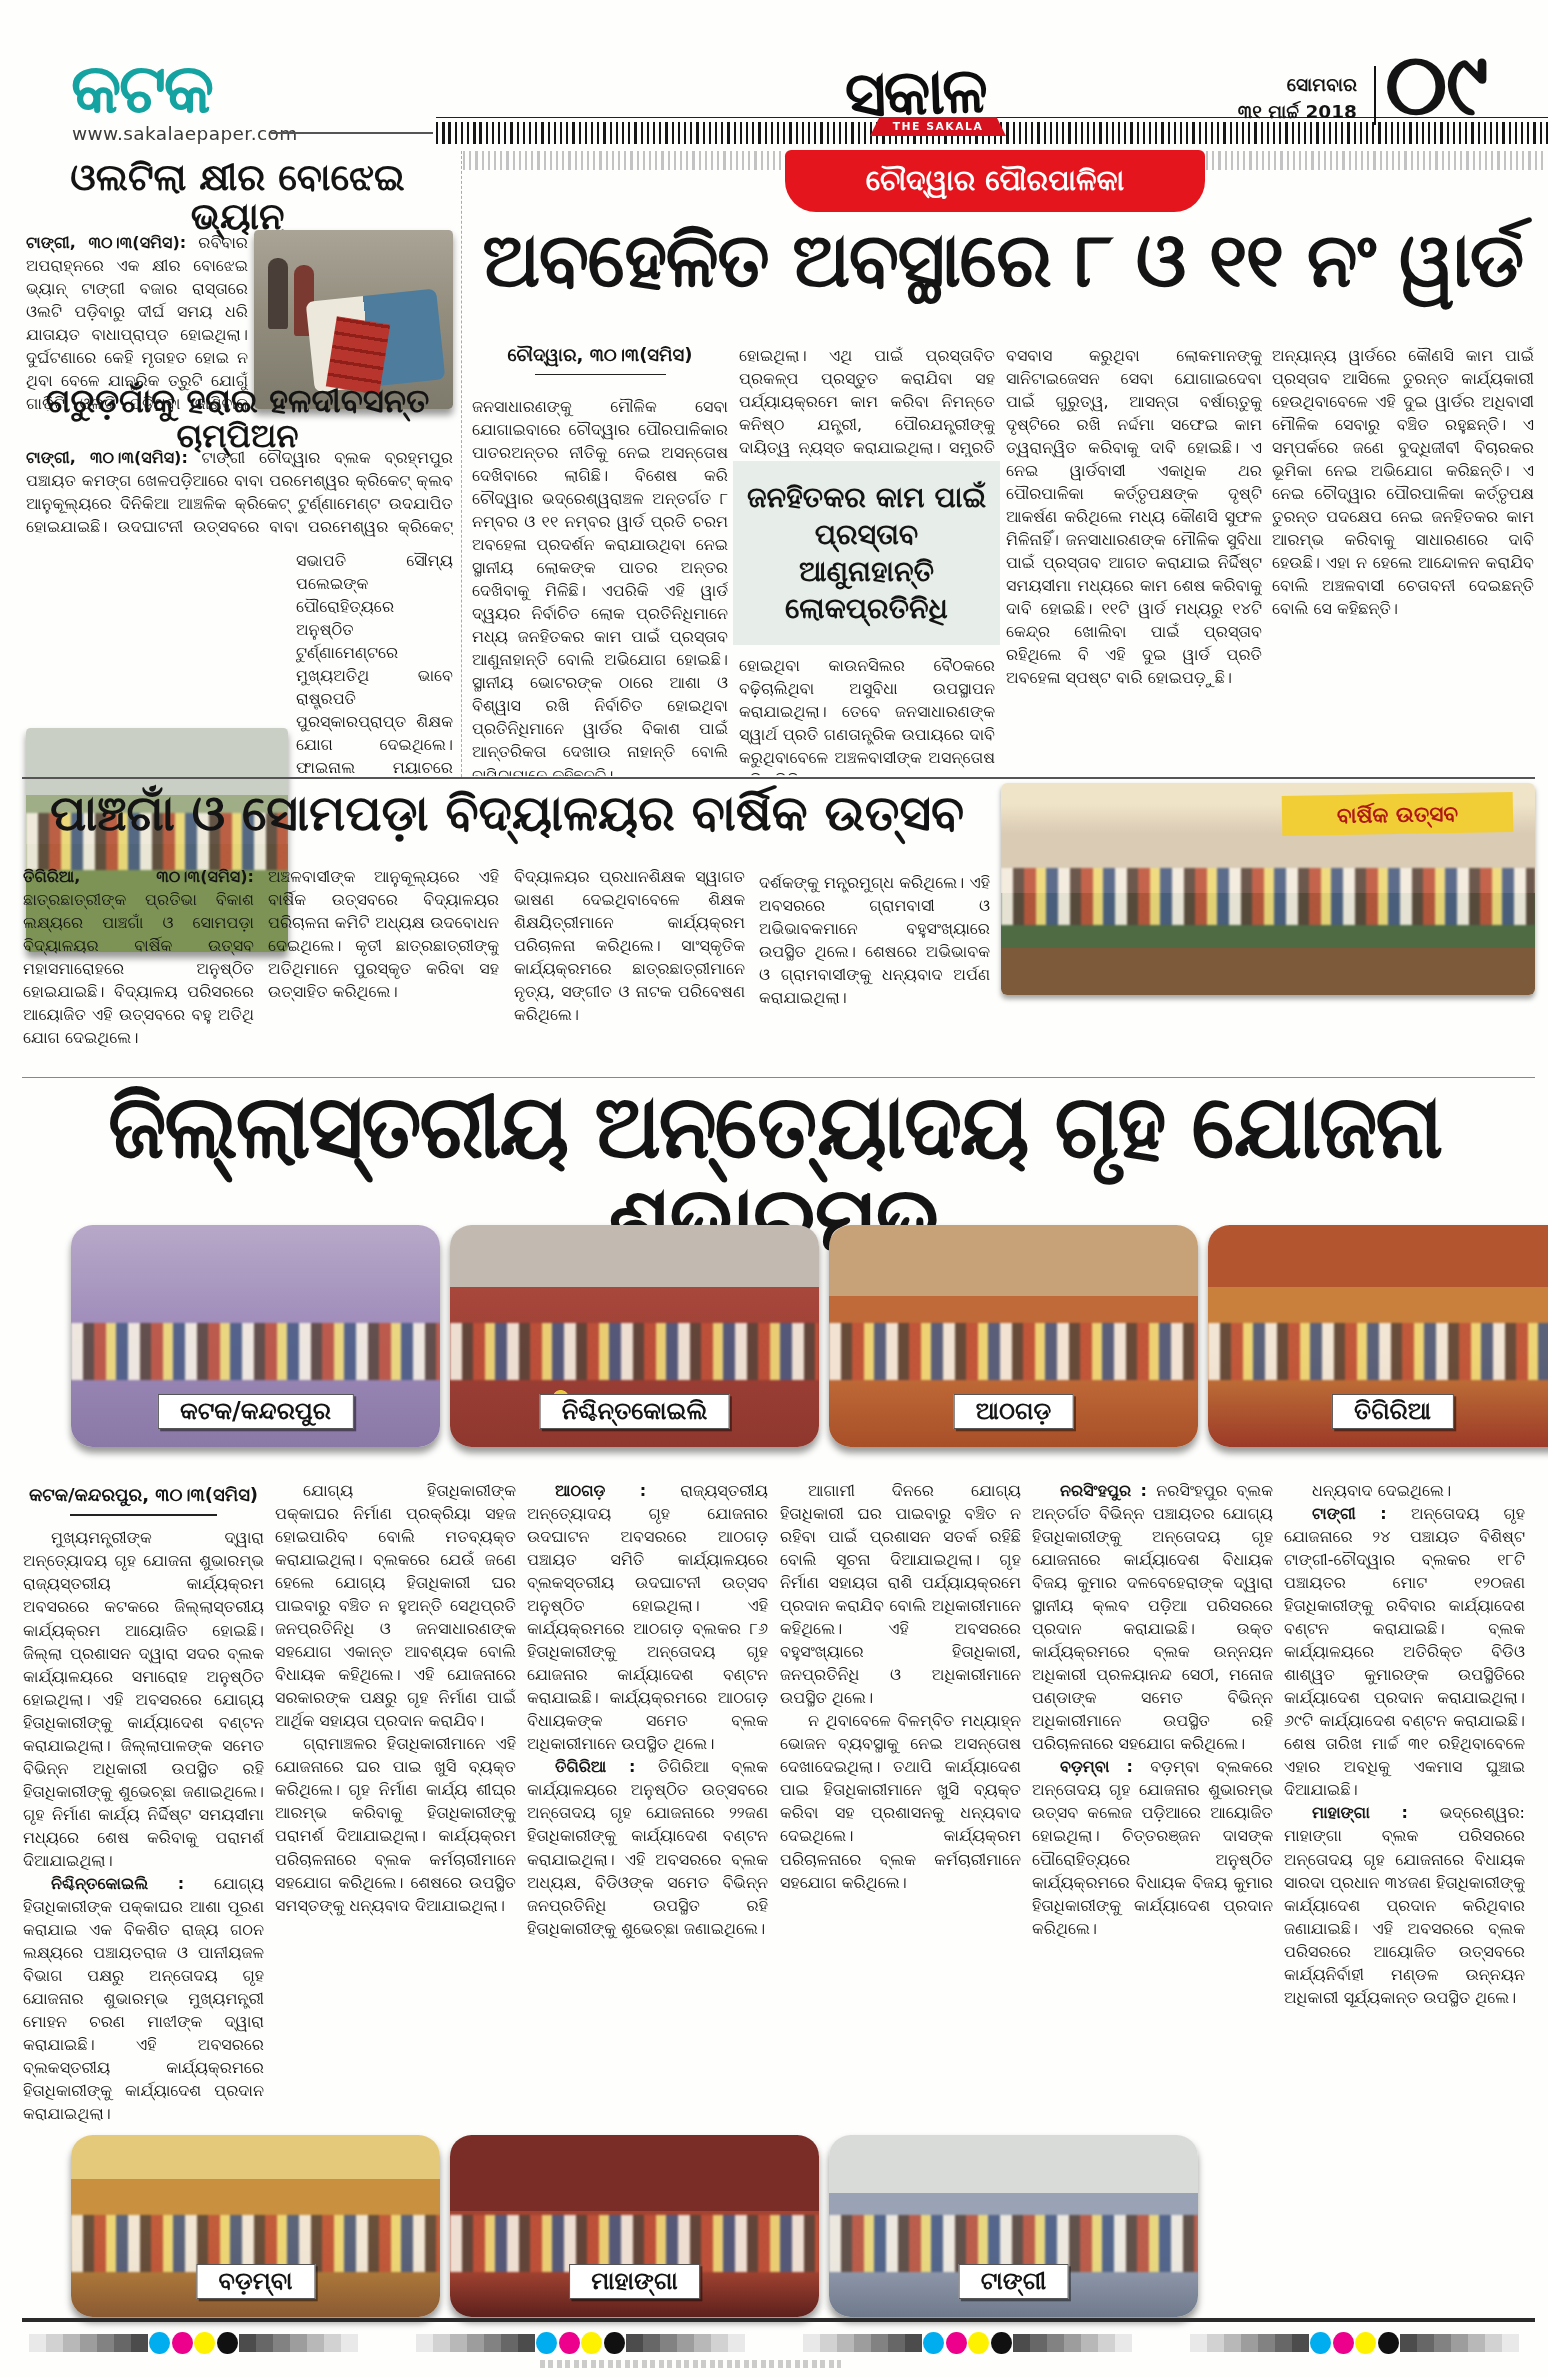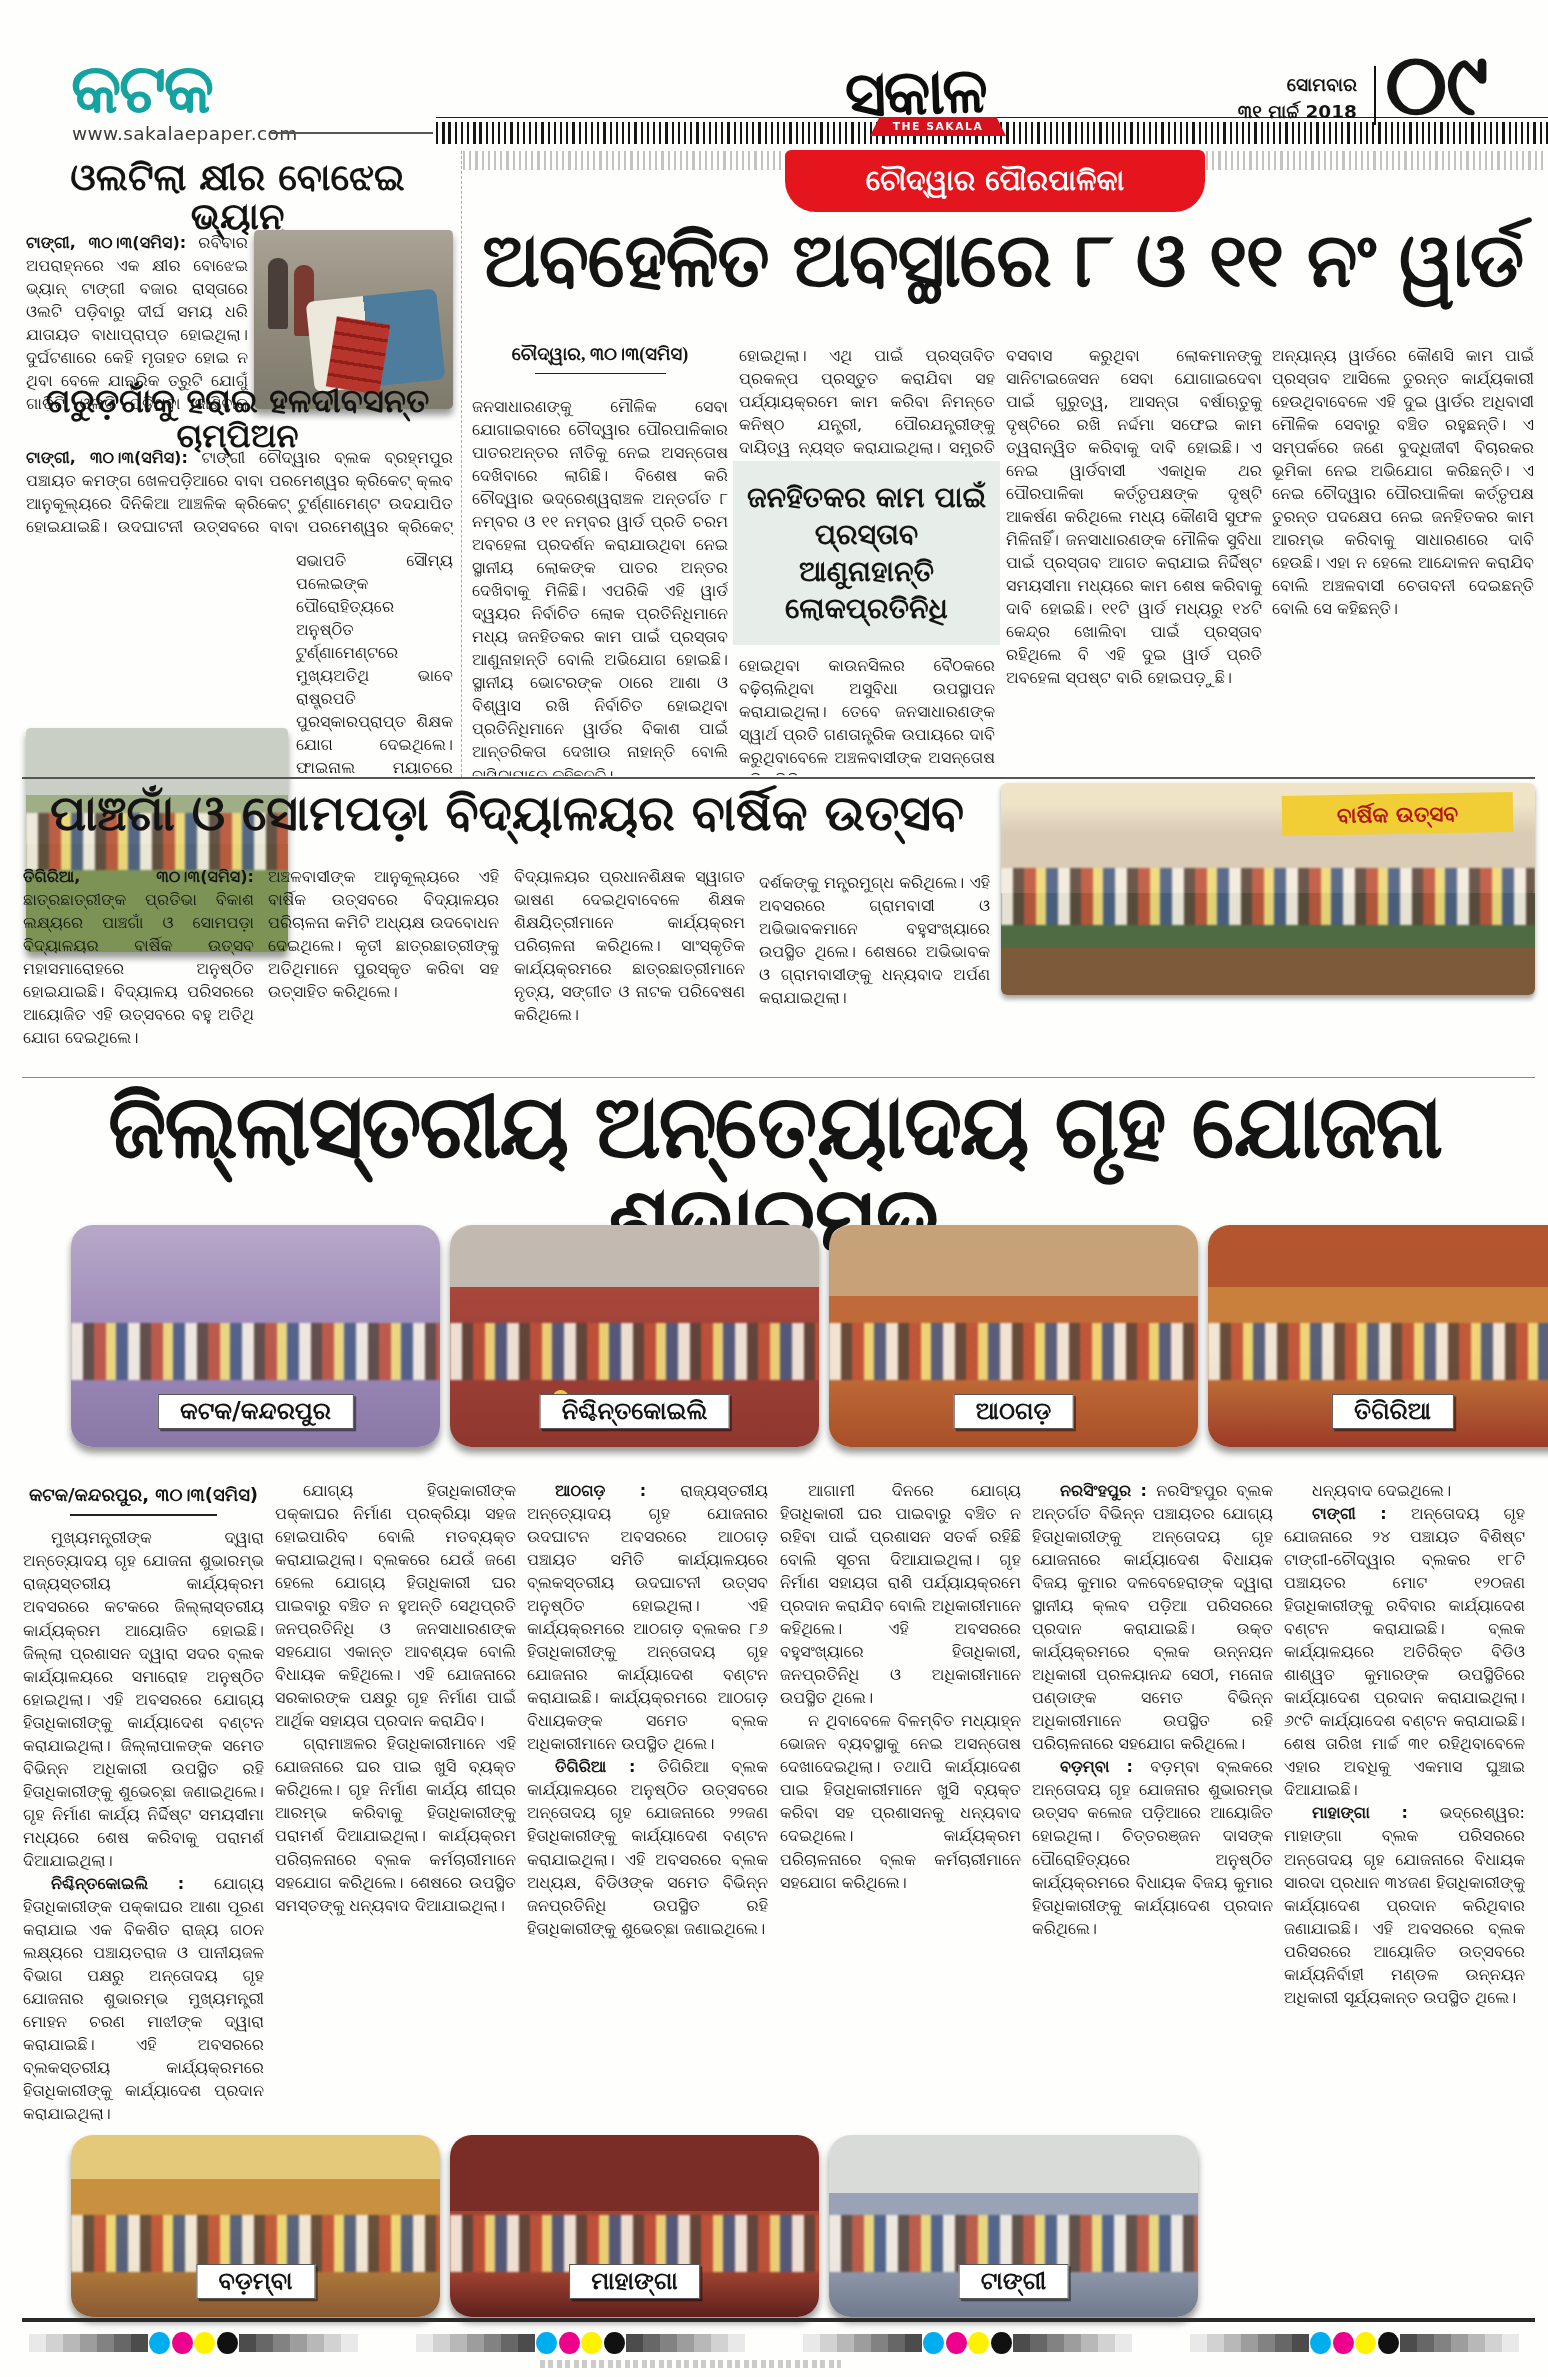--- a/index.html
+++ b/index.html
@@ -132,21 +132,21 @@
   </div>
   <div class="abs jtext" style="left:296px;top:549px;width:157px;height:225px;">
     <span>ସଭାପତି ସୌମ୍ୟ ପଲେଇଙ୍କ ପୌରୋହିତ୍ୟରେ ଅନୁଷ୍ଠିତ ଟୁର୍ଣ୍ଣାମେଣ୍ଟରେ ମୁଖ୍ୟଅତିଥି ଭାବେ ରାଷ୍ଟ୍ରପତି ପୁରସ୍କାରପ୍ରାପ୍ତ ଶିକ୍ଷକ ଯୋଗ ଦେଇଥିଲେ। ଫାଇନାଲ ମ୍ୟାଚରେ ଗରୁଡ଼ଗାଁକୁ ହରାଇ ହଳଦୀବସନ୍ତ ଦଳ ଚାମ୍ପିଅନ ହୋଇଥିଲା। ବିଜେତା ଦଳକୁ ଟ୍ରଫି ଓ ପୁରସ୍କାର ରାଶି ପ୍ରଦାନ କରାଯାଇଥିଲା।</span>
   </div>
 
   <div class="vdash"></div>
 
   <div class="kicker">ଚୌଦ୍ୱାର ପୌରପାଳିକା</div>
   <div class="ward-head">ଅବହେଳିତ ଅବସ୍ଥାରେ ୮ ଓ ୧୧ ନଂ ୱାର୍ଡ</div>
 
-  <div class="abs byline" style="left:472px;top:344px;width:256px;font-family:Liberation Serif, serif;">ଚୌଦ୍ୱାର, ୩୦।୩(ସମିସ)</div>
+  <div class="abs byline" style="left:472px;top:344px;width:256px;">ଚୌଦ୍ୱାର, ୩୦।୩(ସମିସ)</div>
   <div class="abs jtext" style="left:472px;top:395px;width:256px;height:381px;">ଜନସାଧାରଣଙ୍କୁ ମୌଳିକ ସେବା ଯୋଗାଇବାରେ ଚୌଦ୍ୱାର ପୌରପାଳିକାର ପାତରଅନ୍ତର ନୀତିକୁ ନେଇ ଅସନ୍ତୋଷ ଦେଖିବାରେ ଲାଗିଛି। ବିଶେଷ କରି ଚୌଦ୍ୱାର ଭଦ୍ରେଶ୍ୱରାଞ୍ଚଳ ଅନ୍ତର୍ଗତ ୮ ନମ୍ବର ଓ ୧୧ ନମ୍ବର ୱାର୍ଡ ପ୍ରତି ଚରମ ଅବହେଳା ପ୍ରଦର୍ଶନ କରାଯାଉଥିବା ନେଇ ସ୍ଥାନୀୟ ଲୋକଙ୍କ ପାତର ଅନ୍ତର ଦେଖିବାକୁ ମିଳିଛି। ଏପରିକି ଏହି ୱାର୍ଡ ଦ୍ୱୟର ନିର୍ବାଚିତ ଲୋକ ପ୍ରତିନିଧିମାନେ ମଧ୍ୟ ଜନହିତକର କାମ ପାଇଁ ପ୍ରସ୍ତାବ ଆଣୁନାହାନ୍ତି ବୋଲି ଅଭିଯୋଗ ହୋଇଛି। ସ୍ଥାନୀୟ ଭୋଟରଙ୍କ ଠାରେ ଆଶା ଓ ବିଶ୍ୱାସ ରଖି ନିର୍ବାଚିତ ହୋଇଥିବା ପ୍ରତିନିଧିମାନେ ୱାର୍ଡର ବିକାଶ ପାଇଁ ଆନ୍ତରିକତା ଦେଖାଉ ନାହାନ୍ତି ବୋଲି ବାସିନ୍ଦାମାନେ କହିଛନ୍ତି।</div>
   <div class="abs jtext" style="left:739px;top:344px;width:256px;height:113px;">ହୋଇଥିଲା। ଏଥି ପାଇଁ ପ୍ରସ୍ତାବିତ ପ୍ରକଳ୍ପ ପ୍ରସ୍ତୁତ କରାଯିବା ସହ ପର୍ଯ୍ୟାୟକ୍ରମେ କାମ କରିବା ନିମନ୍ତେ କନିଷ୍ଠ ଯନ୍ତ୍ରୀ, ପୌରଯନ୍ତ୍ରୀଙ୍କୁ ଦାୟିତ୍ୱ ନ୍ୟସ୍ତ କରାଯାଇଥିଲା। ସମ୍ପ୍ରତି ଦୃଷ୍ଟିରେ ରଖି ବିଭିନ୍ନ ସ୍ଥାନରେ ୧୪ଟି କେନ୍ଦ୍ର ଖୋଲିବା, ଓଟିଏମ ଇତ୍ୟାଦି</div>
   <div class="quote-box">ଜନହିତକର କାମ ପାଇଁ ପ୍ରସ୍ତାବ ଆଣୁନାହାନ୍ତି ଲୋକପ୍ରତିନିଧି</div>
   <div class="abs jtext" style="left:739px;top:654px;width:256px;height:122px;">ହୋଇଥିବା କାଉନସିଲର ବୈଠକରେ ବଢ଼ିଚାଲିଥିବା ଅସୁବିଧା ଉପସ୍ଥାପନ କରାଯାଇଥିଲା। ତେବେ ଜନସାଧାରଣଙ୍କ ସ୍ୱାର୍ଥ ପ୍ରତି ଗଣତାନ୍ତ୍ରିକ ଉପାୟରେ ଦାବି କରୁଥିବାବେଳେ ଅଞ୍ଚଳବାସୀଙ୍କ ଅସନ୍ତୋଷ ବଢ଼ିଚାଲିଛି।</div>
   <div class="abs jtext" style="left:1006px;top:344px;width:256px;height:432px;">ବସବାସ କରୁଥିବା ଲୋକମାନଙ୍କୁ ସାନିଟାଇଜେସନ ସେବା ଯୋଗାଇଦେବା ପାଇଁ ଗୁରୁତ୍ୱ, ଆସନ୍ତା ବର୍ଷାଋତୁକୁ ଦୃଷ୍ଟିରେ ରଖି ନର୍ଦ୍ଦମା ସଫେଇ କାମ ତ୍ୱରାନ୍ୱିତ କରିବାକୁ ଦାବି ହୋଇଛି। ଏ ନେଇ ୱାର୍ଡବାସୀ ଏକାଧିକ ଥର ପୌରପାଳିକା କର୍ତ୍ତୃପକ୍ଷଙ୍କ ଦୃଷ୍ଟି ଆକର୍ଷଣ କରିଥିଲେ ମଧ୍ୟ କୌଣସି ସୁଫଳ ମିଳିନାହିଁ। ଜନସାଧାରଣଙ୍କ ମୌଳିକ ସୁବିଧା ପାଇଁ ପ୍ରସ୍ତାବ ଆଗତ କରାଯାଇ ନିର୍ଦ୍ଦିଷ୍ଟ ସମୟସୀମା ମଧ୍ୟରେ କାମ ଶେଷ କରିବାକୁ ଦାବି ହୋଇଛି। ୧୧ଟି ୱାର୍ଡ ମଧ୍ୟରୁ ୧୪ଟି କେନ୍ଦ୍ର ଖୋଲିବା ପାଇଁ ପ୍ରସ୍ତାବ ରହିଥିଲେ ବି ଏହି ଦୁଇ ୱାର୍ଡ ପ୍ରତି ଅବହେଳା ସ୍ପଷ୍ଟ ବାରି ହୋଇପଡ଼ୁଛି।</div>
   <div class="abs jtext" style="left:1272px;top:344px;width:262px;height:432px;">ଅନ୍ୟାନ୍ୟ ୱାର୍ଡରେ କୌଣସି କାମ ପାଇଁ ପ୍ରସ୍ତାବ ଆସିଲେ ତୁରନ୍ତ କାର୍ଯ୍ୟକାରୀ ହେଉଥିବାବେଳେ ଏହି ଦୁଇ ୱାର୍ଡର ଅଧିବାସୀ ମୌଳିକ ସେବାରୁ ବଞ୍ଚିତ ରହୁଛନ୍ତି। ଏ ସମ୍ପର୍କରେ ଜଣେ ବୁଦ୍ଧିଜୀବୀ ବିଚାରକର ଭୂମିକା ନେଇ ଅଭିଯୋଗ କରିଛନ୍ତି। ଏ ନେଇ ଚୌଦ୍ୱାର ପୌରପାଳିକା କର୍ତ୍ତୃପକ୍ଷ ତୁରନ୍ତ ପଦକ୍ଷେପ ନେଇ ଜନହିତକର କାମ ଆରମ୍ଭ କରିବାକୁ ସାଧାରଣରେ ଦାବି ହେଉଛି। ଏହା ନ ହେଲେ ଆନ୍ଦୋଳନ କରାଯିବ ବୋଲି ଅଞ୍ଚଳବାସୀ ଚେତାବନୀ ଦେଇଛନ୍ତି ବୋଲି ସେ କହିଛନ୍ତି।</div>
 
   <div class="hline" style="left:21.6px;top:777px;width:1513px;"></div>
 
   <div class="school-head">ପାଞ୍ଚଗାଁ ଓ ସୋମପଡ଼ା ବିଦ୍ୟାଳୟର ବାର୍ଷିକ ଉତ୍ସବ</div>

